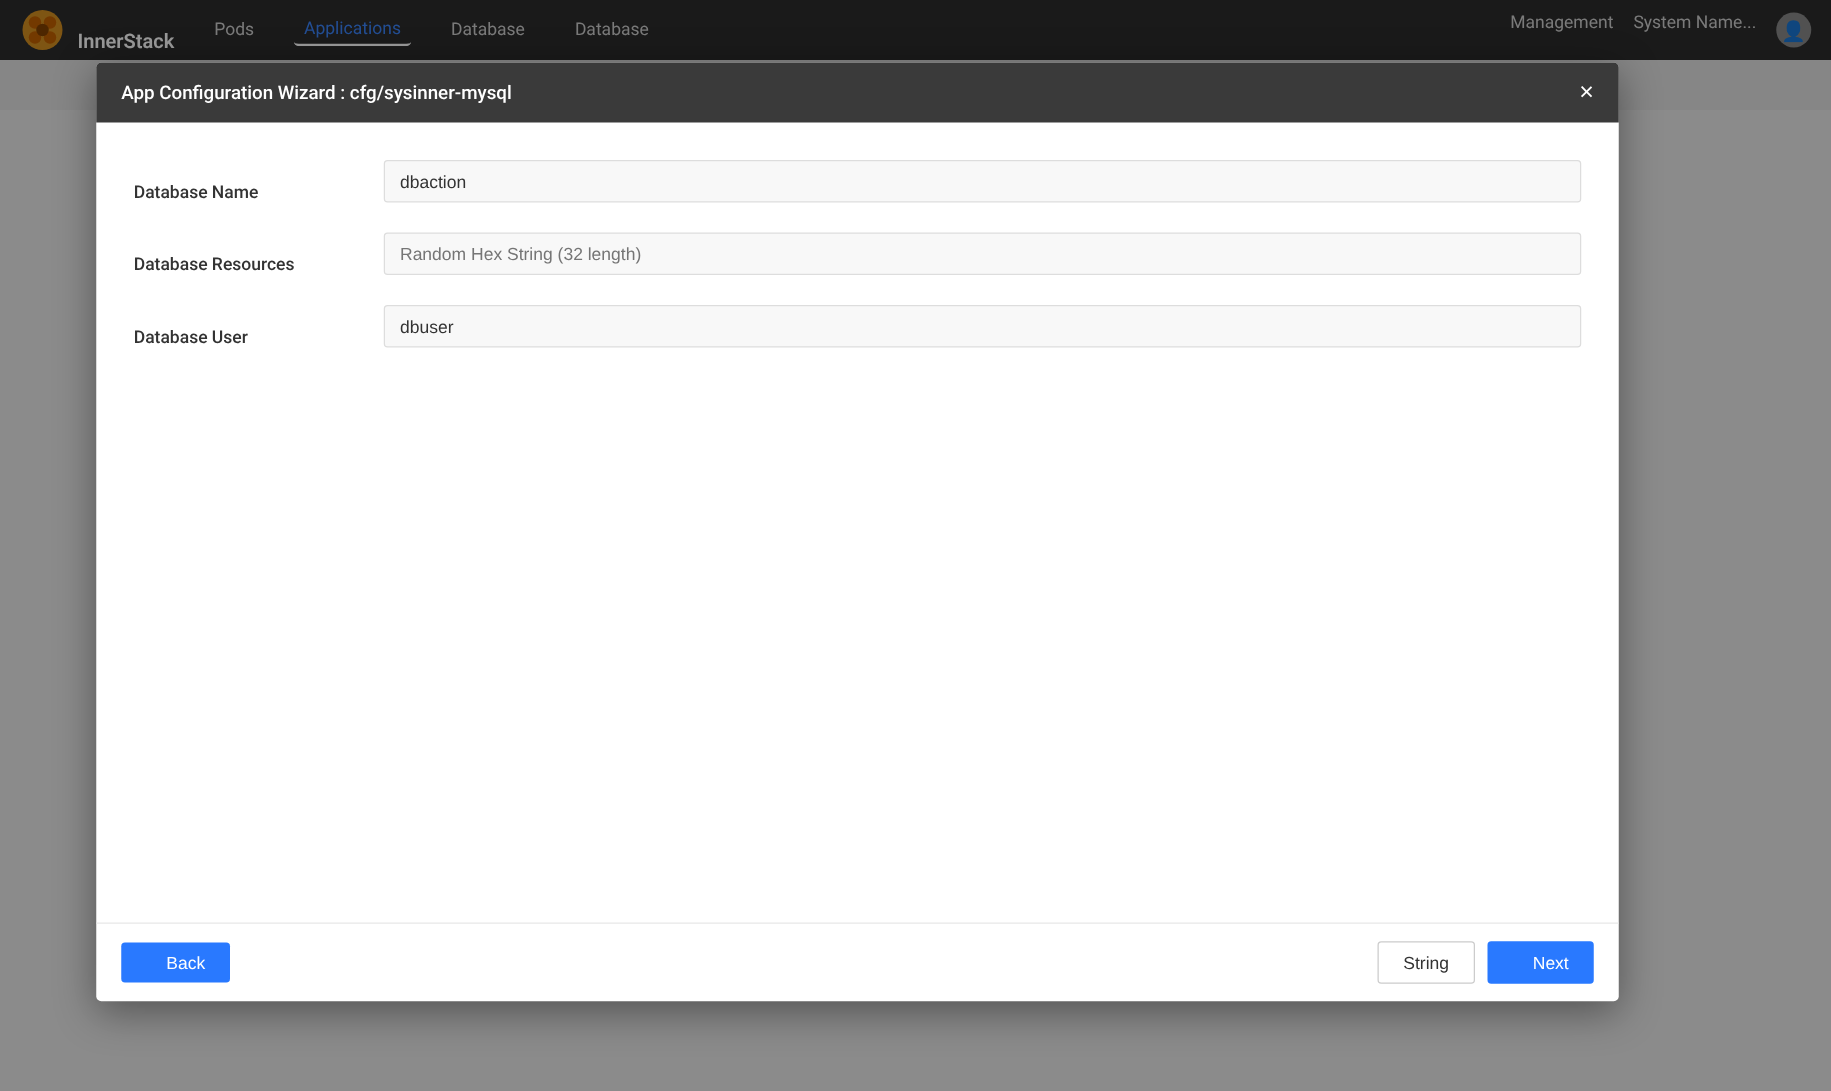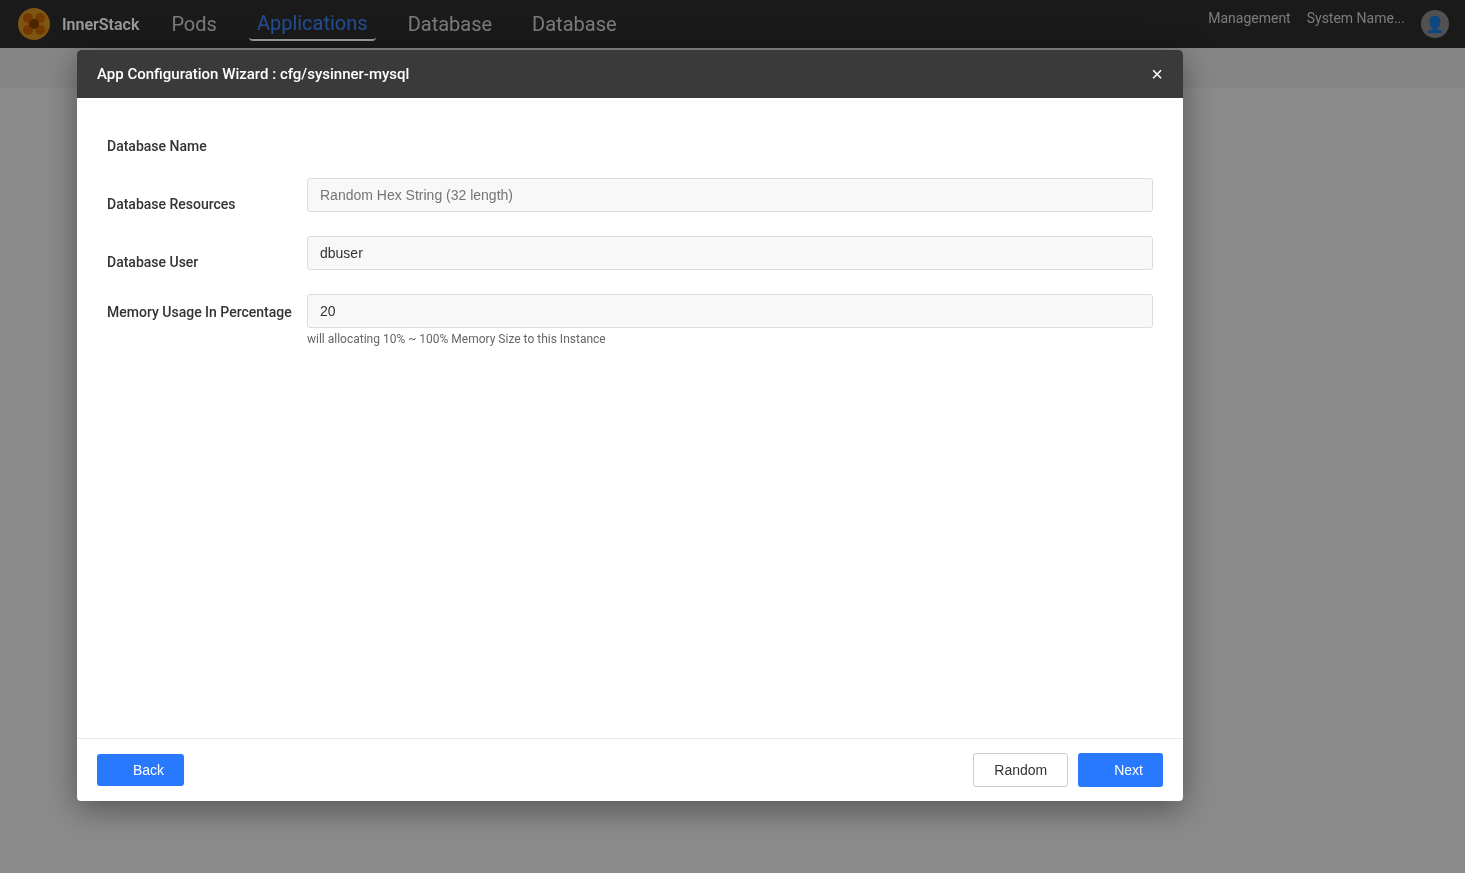--- a/index.html
+++ b/index.html
@@ -9,33 +9,33 @@
     .navbar {
       height: 48px;
       background: #2c2c2c;
       display: flex;
       align-items: center;
       padding: 0 16px;
       gap: 24px;
     }
     .navbar-brand {
       display: flex;
-      align-items: center;
+      align-items: flex-end;
       gap: 10px;
       color: white;
       font-weight: 600;
       font-size: 16px;
     }
     .brand-icon {
       width: 36px;
       height: 36px;
     }
     .nav-item {
       color: #ccc;
-      font-size: 20px;
+      font-size: 14px;
       cursor: pointer;
       padding: 4px 8px;
       border-radius: 4px;
     }
     .nav-item.active {
       color: #3b82f6;
       font-weight: 400;
       border-bottom: 2px solid white;
     }
     .nav-right {
@@ -80,21 +80,21 @@
       display: flex;
       align-items: center;
       justify-content: center;
       z-index: 100;
     }
 
     
     .modal {
       background: white;
       border-radius: 4px;
-      width: 1106px;
+      width: 1218px;
       max-height: 820px;
       display: flex;
       flex-direction: column;
       box-shadow: 0 8px 32px rgba(0,0,0,0.4);
       position: absolute;
       top: 50px;
       left: 77px;
     }
 
     .modal-header {
@@ -238,43 +238,37 @@
 
     <div class="modal-header">
       <span>App Configuration Wizard : cfg/sysinner-mysql</span>
       <button class="modal-close-btn">×</button>
     </div>
 
     <div class="modal-body">
 
       <div class="form-group">
         <div class="form-label">Database Name</div>
+        <input class="form-control" type="text" value="dbaction" style="">
       </div>
 
       <div class="form-group">
         <div class="form-label">Database Resources</div>
         <input class="form-control" type="text" placeholder="Random Hex String (32 length)" style="">
       </div>
 
       <div class="form-group">
         <div class="form-label">Database User</div>
         <input class="form-control" type="text" value="dbuser" style="">
       </div>
 
-      <div class="form-group-with-hint">
-        <div class="form-label">Memory Usage In Percentage</div>
-        <div class="form-right">
-          <input class="form-control" type="text" value="20" style="">
-          <div class="form-hint">will allocating 10% ~ 100% Memory Size to this Instance</div>
-        </div>
-      </div>
 
     </div>
 
     <div class="modal-footer">
       <button class="btn btn-primary">Back</button>
       <div class="btn-group">
-        <button class="btn btn-secondary">Random</button>
+        <button class="btn btn-secondary">String</button>
         <button class="btn btn-primary">Next</button>
       </div>
     </div>
   </div>
 </div>
 
 </body></html>

